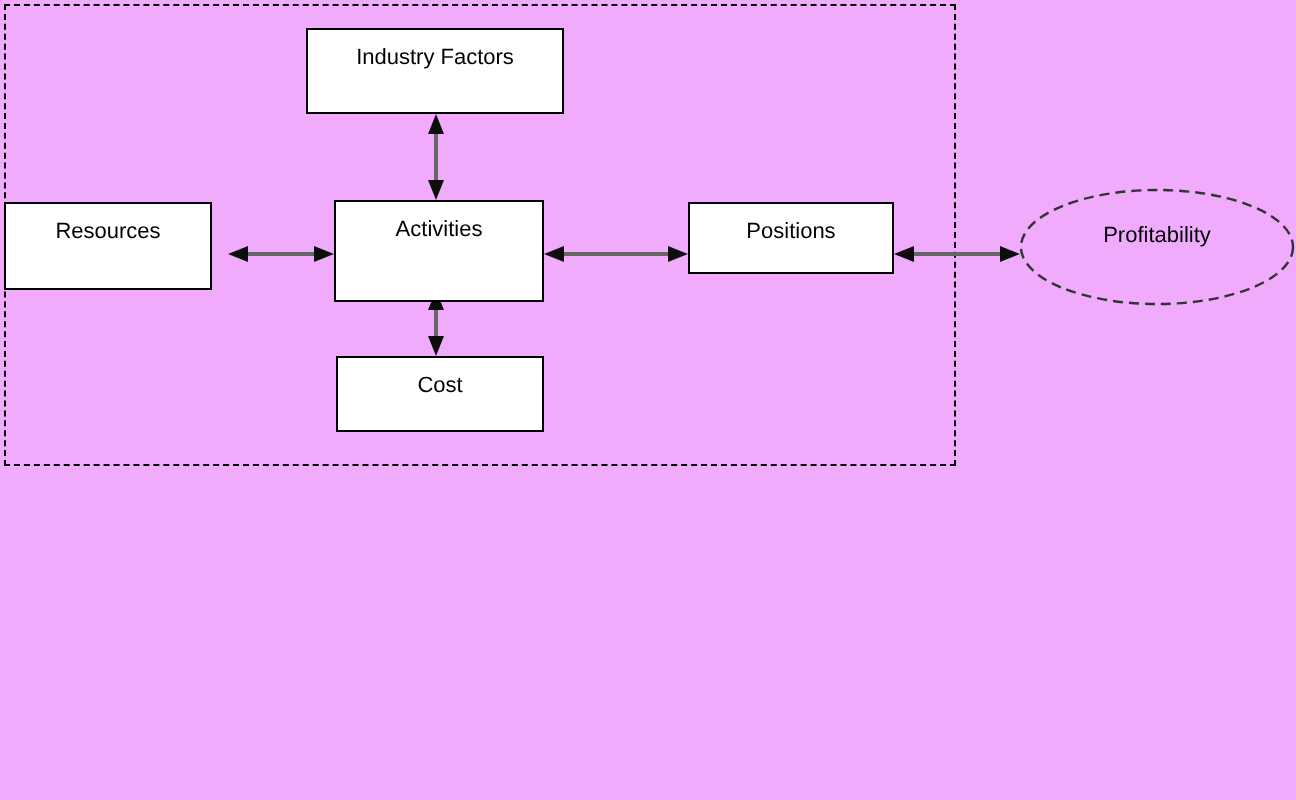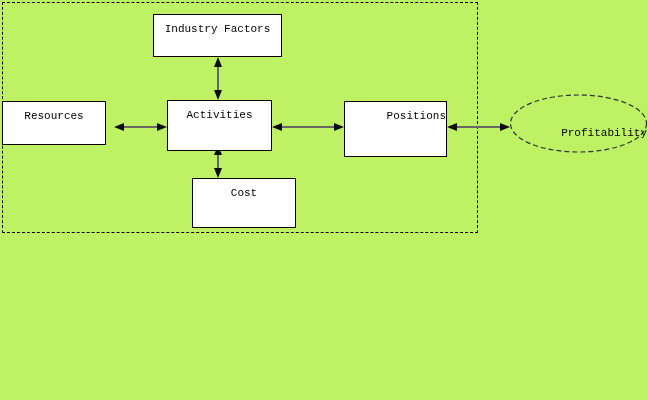--- a/index.html
+++ b/index.html
@@ -1,21 +1,21 @@
 <!DOCTYPE html>
 <html><head>
 <meta charset="utf-8">
 <style>
   html, body { margin: 0; padding: 0; background: #ffffff; }
   #canvas {
     position: relative;
     width: 648px;
     height: 400px;
-    background: #bef264;
-    font-family: Liberation Mono, monospace;
+    background: #f0abfc;
+    font-family: Liberation Sans, sans-serif;
     overflow: hidden;
   }
   #boundary {
     position: absolute;
     left: 2px; top: 2px;
     width: 474px; height: 229px;
     border: 1px dashed #000000;
     background: transparent;
   }
   .node {
@@ -29,28 +29,27 @@
     display: flex;
     justify-content: center;
     align-items: flex-start;
     padding-top: 8px;
     text-align: center;
     white-space: nowrap;
   }
   #node-industry-factors { left: 153px; top: 14px;  width: 129px; height: 43px; }
   #node-resources        { left: 2px;  top: 101px; width: 104px; height: 44px; }
   #node-activities       { left: 167px; top: 100px; width: 105px; height: 51px; }
-  #node-positions        { left: 344px; top: 101px; width: 103px; height: 56px; justify-content: flex-end; }
-  #node-cost             { left: 168px; top: 178px; width: 104px; height: 50px; margin-left: 24px; }
+  #node-positions        { left: 344px; top: 101px; width: 103px; height: 36px; }
+  #node-cost             { left: 168px; top: 178px; width: 104px; height: 38px; }
   #node-profitability {
-    left: 510px; top: 112px; width: 137px; height: 57px;
+    left: 510px; top: 97px; width: 137px; height: 57px;
     border: none;
     background: transparent;
     padding-top: 15px;
-    justify-content: flex-end;
   }
   #connector-layer {
     position: absolute;
     left: 0; top: 0;
     width: 648px; height: 400px;
     pointer-events: none;
   }
   .shaft { stroke: #666666; stroke-width: 2; }
   .head  { fill: #0d0d0d; stroke: none; }
   .ellipse-outline { fill: none; stroke: #333333; stroke-width: 1.2; stroke-dasharray: 5 3; }

